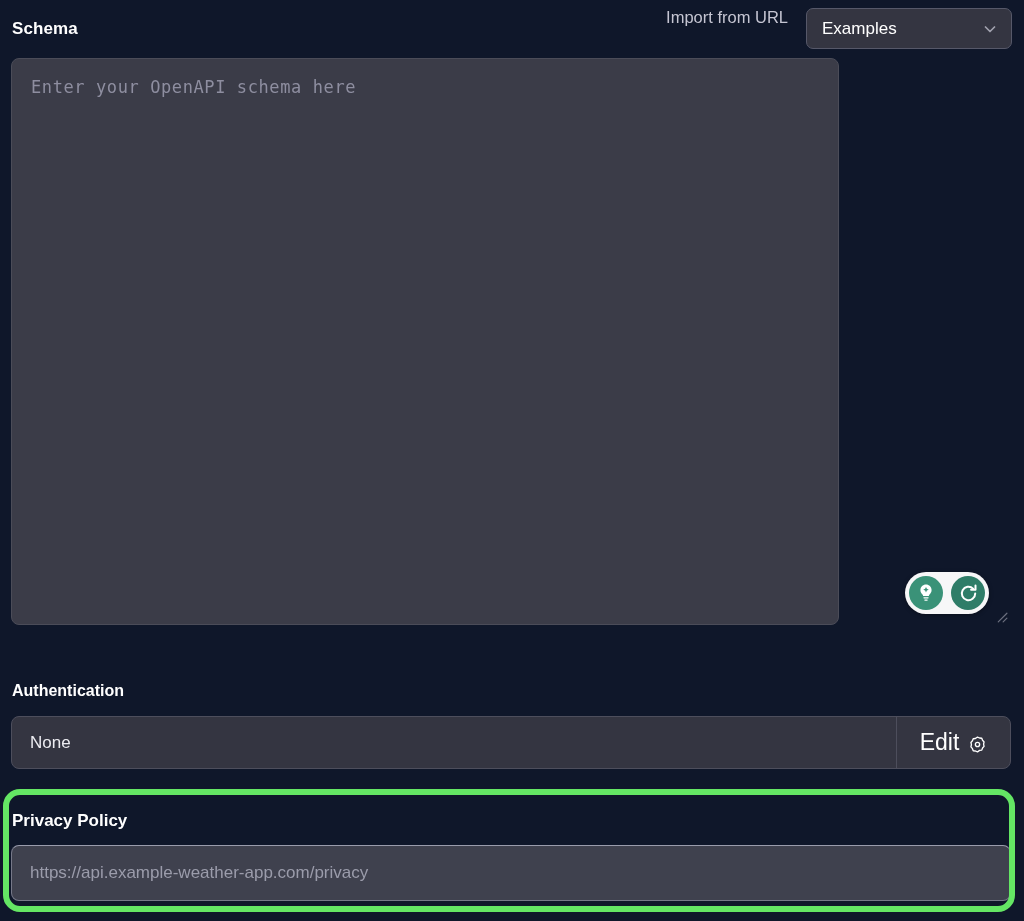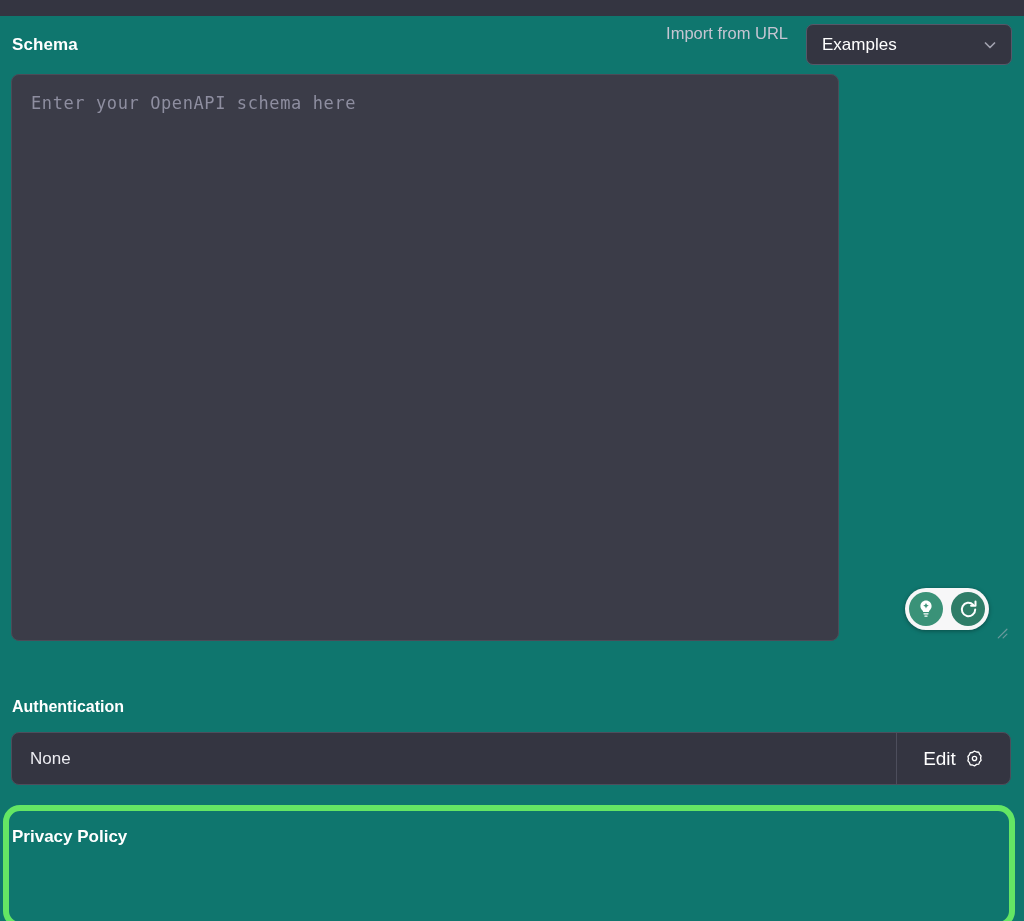--- a/index.html
+++ b/index.html
@@ -13,22 +13,21 @@
     background: #343541;
     font-family: "Liberation Sans", sans-serif;
     color: #ececf1;
     overflow: hidden;
     position: relative;
   }
 
   .page {
     position: absolute;
     inset: 0;
-    background: #0f766e;
-    margin-top: 16px;
+    background: #0f172a;
   }
 
   
   .schema-header {
     position: absolute;
     left: 0;
     top: 0;
     width: 1024px;
     height: 57px;
     display: flex;
@@ -189,21 +188,21 @@
     color: #ececf1;
   }
   .auth-edit {
     width: 113px;
     border-left: 1px solid #4d4e5c;
     display: flex;
     align-items: center;
     justify-content: center;
     gap: 9px;
     cursor: pointer;
-    font-size: 19px;
+    font-size: 23px;
     color: #ffffff;
   }
   .gear {
     width: 19px;
     height: 19px;
     flex: 0 0 auto;
   }
 
   
   .highlight-ring {
@@ -311,15 +310,18 @@
       <span class="gear">
         <svg viewBox="0 0 24 24" width="19" height="19" fill="none" stroke="#ffffff" stroke-width="1.7" stroke-linejoin="round">
           <path d="M12 2.6l2.6 1.2 2.8.3 1 2.6 1.9 2.1-.6 2.8.6 2.8-1.9 2.1-1 2.6-2.8.3L12 21.4l-2.6-1.2-2.8-.3-1-2.6L3.7 15l.6-2.8-.6-2.8 1.9-2.1 1-2.6 2.8-.3z"></path>
           <circle cx="12" cy="12" r="2.7"></circle>
         </svg>
       </span>
     </div>
   </div>
 
   <div class="privacy-label">Privacy Policy</div>
+  <div class="privacy-input">
+    <span class="privacy-placeholder">https://api.example-weather-app.com/privacy</span>
+  </div>
   <div class="highlight-ring"></div>
 
 </div>
 
 </body></html>

